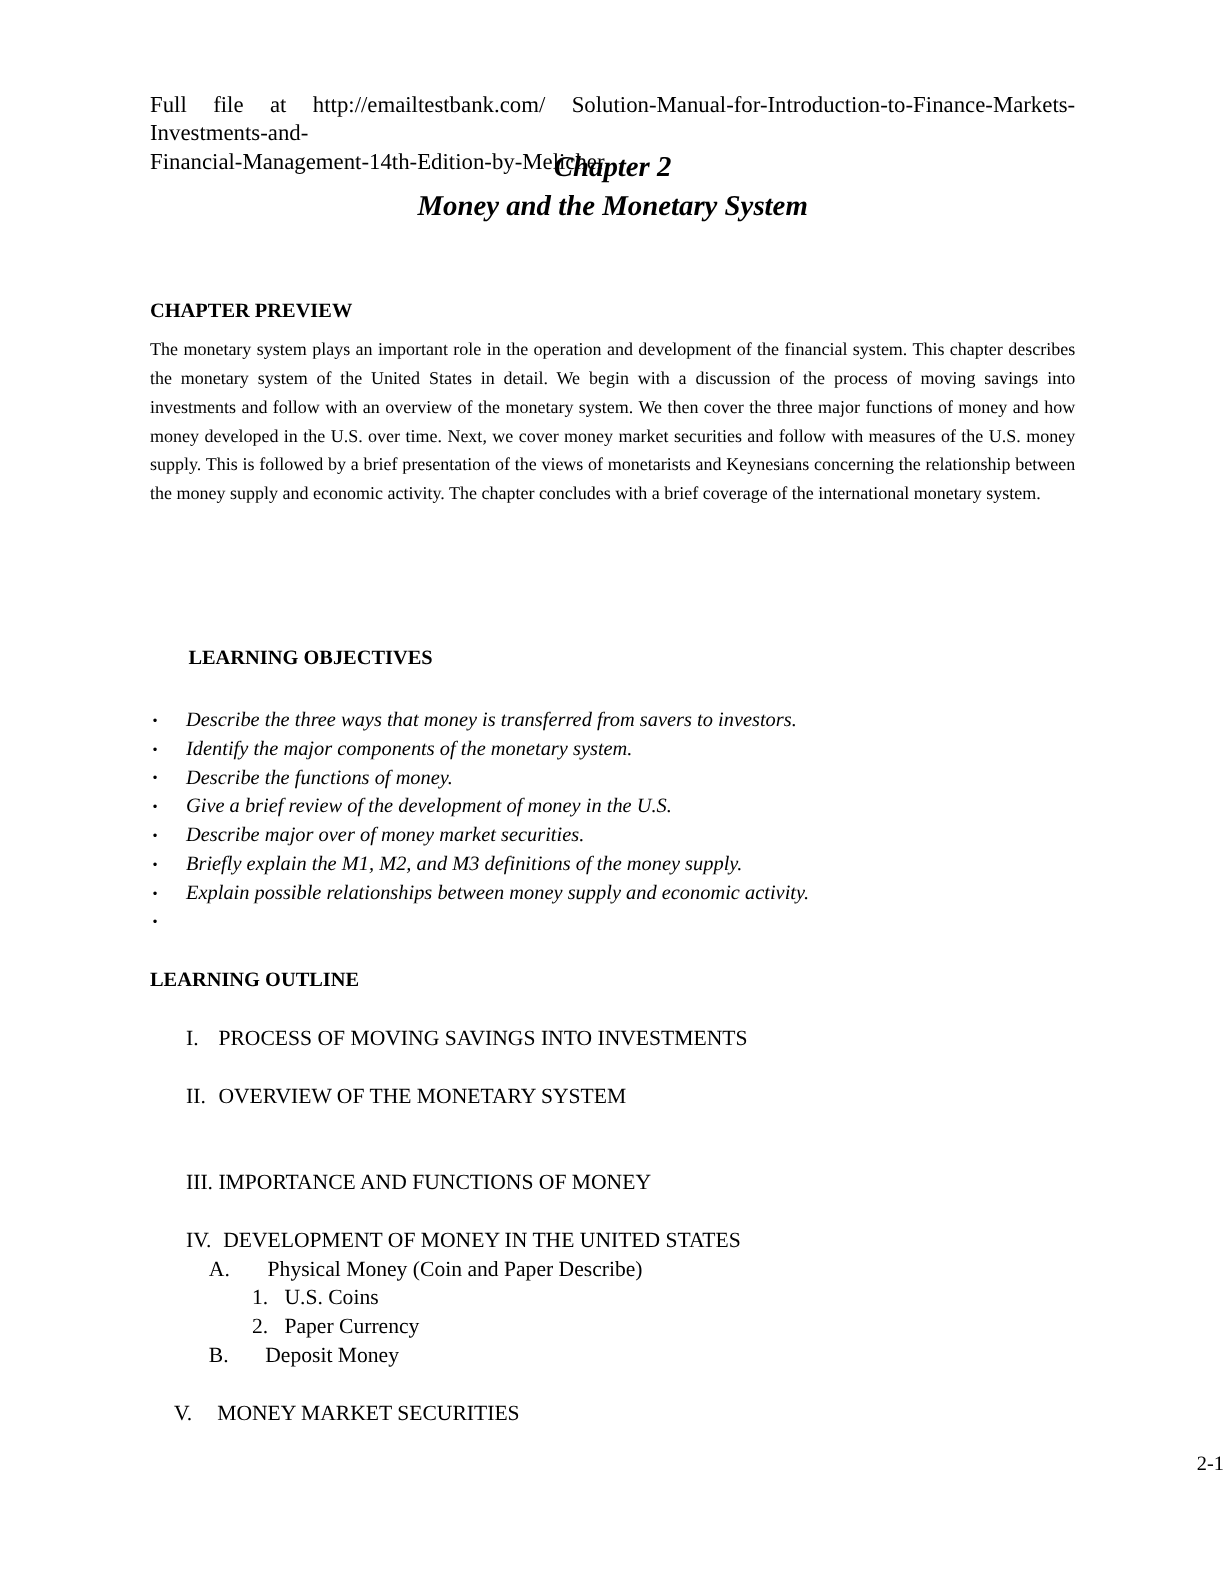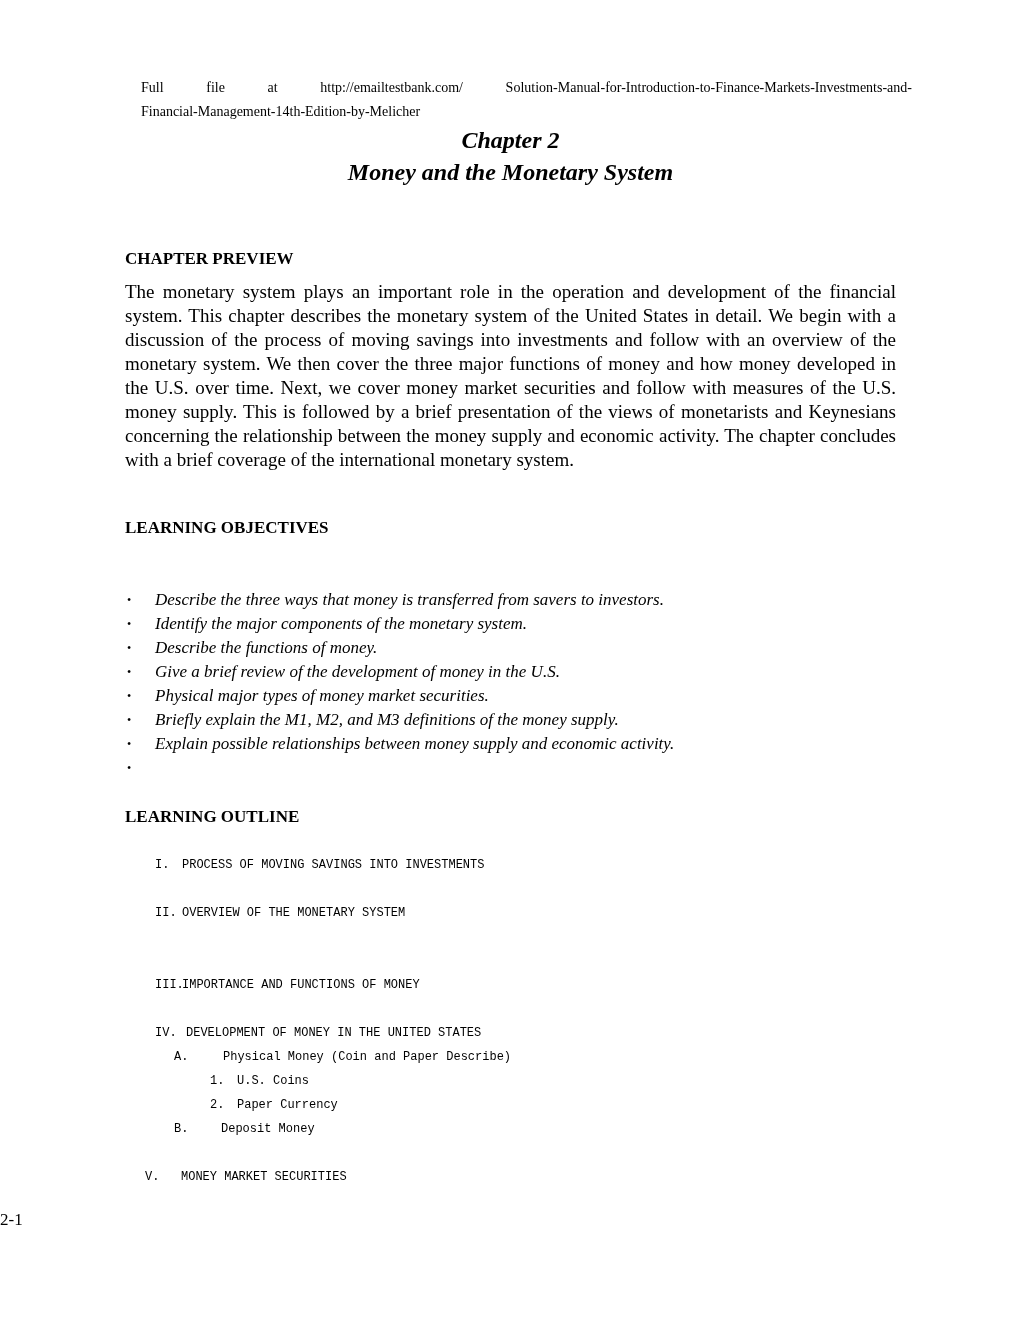--- a/index.html
+++ b/index.html
@@ -3,73 +3,73 @@
 <meta charset="utf-8">
 <style>
   html, body { margin: 0; padding: 0; background: #ffffff; }
   body {
     width: 1020px; height: 1329px; position: relative; overflow: hidden;
     font-family: "Liberation Serif", "DejaVu Serif", serif;
     color: #000000;
   }
   .header-note {
     position: absolute; left: 125px; top: 76px; width: 771px;
-    font-size: 14px; line-height: 24px; text-align: justify; margin-left: 16px;
+    font-size: 19px; line-height: 24px; text-align: justify;
   }
   .header-note .l1 { text-align-last: justify; display: block; }
   .title-block {
     position: absolute; left: 125px; top: 124px; width: 771px; text-align: center;
     font-style: italic; font-weight: bold; font-size: 24px; line-height: 32px;
   }
   .section-heading {
     position: absolute; left: 125px; font-weight: bold; font-size: 17px; line-height: 24px;
   }
   .preview-para {
     position: absolute; left: 125px; top: 280px; width: 771px;
-    font-size: 19px; line-height: 24px; text-align: justify;
+    font-size: 15px; line-height: 24px; text-align: justify;
   }
   .objectives {
     position: absolute; left: 125px; top: 588px; width: 771px;
     list-style: none; margin: 0; padding: 0;
   }
   .objectives li {
     position: relative; padding-left: 30px; font-style: italic; font-size: 17px; line-height: 24px;
   }
   .objectives li .bullet {
     position: absolute; left: 2px; top: 0; font-style: normal; font-size: 12px;
   }
-  .outline-item { position: absolute; font-size: 12px; line-height: 24px; white-space: nowrap; font-family: Liberation Mono, monospace; }
+  .outline-item { position: absolute; font-size: 18px; line-height: 24px; white-space: nowrap; }
   .outline-item .num { display: inline-block; }
   .page-number {
-    position: absolute; left: 0; width: 1020px; top: 1210px; text-align: left; font-size: 17px;
+    position: absolute; left: 0; width: 1020px; top: 1210px; text-align: right; font-size: 17px;
   }
 </style>
 </head>
 <body>
 
 <div class="header-note">
   <span class="l1">Full file at http://emailtestbank.com/ Solution-Manual-for-Introduction-to-Finance-Markets-Investments-and-</span>
   <span>Financial-Management-14th-Edition-by-Melicher</span>
 </div>
 
 <div class="title-block">
   <div>Chapter 2</div>
   <div>Money and the Monetary System</div>
 </div>
 
 <div class="section-heading" style="top:227px;margin-top:20px;">CHAPTER PREVIEW</div>
 <div class="preview-para">The monetary system plays an important role in the operation and development of the financial system.  This chapter describes the monetary system of the United States in detail.  We begin with a discussion of the process of moving savings into investments and follow with an overview of the monetary system.  We then cover the three major functions of money and how money developed in the U.S. over time.  Next, we cover money market securities and follow with measures of the U.S. money supply.  This is followed by a brief presentation of the views of monetarists and Keynesians concerning the relationship between the money supply and economic activity.  The chapter concludes with a brief coverage of the international monetary system.</div>
 
-<div class="section-heading" style="top:516px;">LEARNING OBJECTIVES</div>
+<div class="section-heading" style="top:536px;margin-left:32px;">LEARNING OBJECTIVES</div>
 <ul class="objectives">
   <li><span class="bullet">•</span><span>Describe the three ways that money is transferred from savers to investors.</span></li>
   <li><span class="bullet">•</span><span>Identify the major components of the monetary system.</span></li>
   <li><span class="bullet">•</span><span>Describe the functions of money.</span></li>
   <li><span class="bullet">•</span><span>Give a brief review of the development of money in the U.S.</span></li>
-  <li><span class="bullet">•</span><span>Physical major types of money market securities.</span></li>
+  <li><span class="bullet">•</span><span>Describe major over of money market securities.</span></li>
   <li><span class="bullet">•</span><span>Briefly explain the M1, M2, and M3 definitions of the money supply.</span></li>
   <li><span class="bullet">•</span><span>Explain possible relationships between money supply and economic activity.</span></li>
   <li><span class="bullet">•</span></li>
 </ul>
 
 <div class="section-heading" style="top:805px;">LEARNING OUTLINE</div>
 
 <div class="outline-item" style="left:155px; top:853px;">
   <span class="num" style="width:27px;">I.</span><span>PROCESS OF MOVING SAVINGS INTO INVESTMENTS</span>
 </div>

